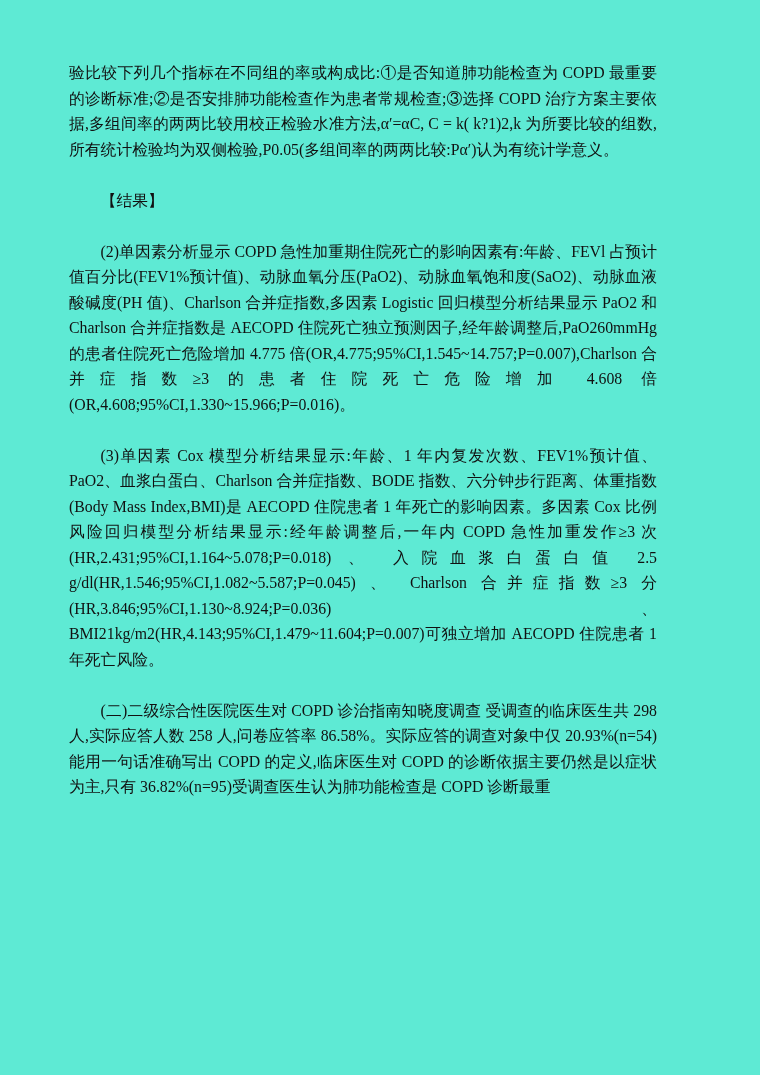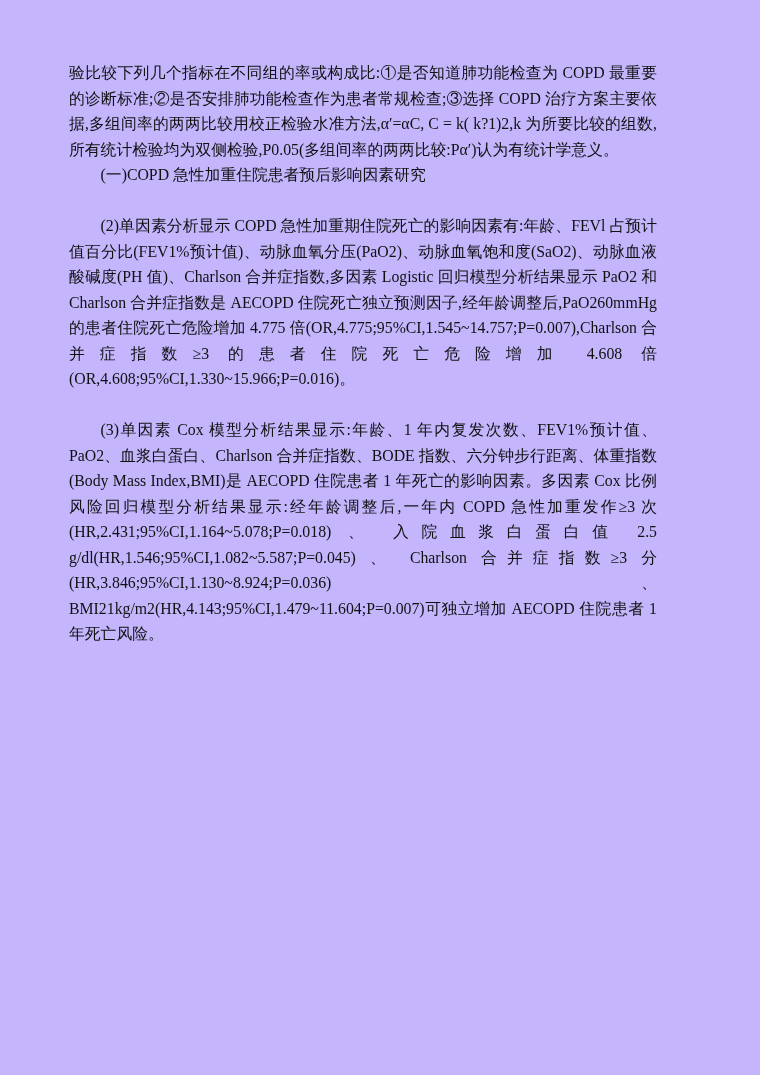--- a/index.html
+++ b/index.html
@@ -4,21 +4,21 @@
 <style>
   html, body {
     margin: 0;
     padding: 0;
     background: #ffffff;
   }
   .page {
     position: relative;
     width: 760px;
     height: 1075px;
-    background: #c4b5fd;
+    background: #5eead4;
     box-sizing: border-box;
     padding: 60px 103px 0 69px;
     overflow: hidden;
     font-family: "Liberation Serif", "DejaVu Serif", serif;
     font-size: 15.8px;
     line-height: 25.5px;
     color: #111111;
   }
   .para {
     margin: 0;
@@ -35,21 +35,22 @@
   .para.space-before {
     margin-top: 25.5px;
   }
 </style>
 </head>
 <body>
 
 <div class="page">
   <p class="para no-indent">验比较下列几个指标在不同组的率或构成比:①是否知道肺功能检查为 COPD 最重要的诊断标准;②是否安排肺功能检查作为患者常规检查;③选择 COPD 治疗方案主要依据,多组间率的两两比较用校正检验水准方法,α′=αC, C = k( k?1)2,k 为所要比较的组数,所有统计检验均为双侧检验,P0.05(多组间率的两两比较:Pα′)认为有统计学意义。</p>
 
+  <p class="para indent space-before">【结果】</p>
 
-  <p class="para indent">(一)COPD 急性加重住院患者预后影响因素研究</p>
 
 
   <p class="para indent space-before">(2)单因素分析显示 COPD 急性加重期住院死亡的影响因素有:年龄、FEVl 占预计值百分比(FEV1%预计值)、动脉血氧分压(PaO2)、动脉血氧饱和度(SaO2)、动脉血液酸碱度(PH 值)、Charlson 合并症指数,多因素 Logistic 回归模型分析结果显示 PaO2 和 Charlson 合并症指数是 AECOPD 住院死亡独立预测因子,经年龄调整后,PaO260mmHg 的患者住院死亡危险增加 4.775 倍(OR,4.775;95%CI,1.545~14.757;P=0.007),Charlson 合并症指数≥3 的患者住院死亡危险增加 4.608 倍(OR,4.608;95%CI,1.330~15.966;P=0.016)。</p>
 
   <p class="para indent space-before">(3)单因素 Cox 模型分析结果显示:年龄、1 年内复发次数、FEV1%预计值、PaO2、血浆白蛋白、Charlson 合并症指数、BODE 指数、六分钟步行距离、体重指数(Body Mass Index,BMI)是 AECOPD 住院患者 1 年死亡的影响因素。多因素 Cox 比例风险回归模型分析结果显示:经年龄调整后,一年内 COPD 急性加重发作≥3 次(HR,2.431;95%CI,1.164~5.078;P=0.018) 、 入院血浆白蛋白值 2.5 g/dl(HR,1.546;95%CI,1.082~5.587;P=0.045) 、 Charlson 合并症指数≥3 分(HR,3.846;95%CI,1.130~8.924;P=0.036) 、 BMI21kg/m2(HR,4.143;95%CI,1.479~11.604;P=0.007)可独立增加 AECOPD 住院患者 1 年死亡风险。</p>
 
+  <p class="para indent space-before">(二)二级综合性医院医生对 COPD 诊治指南知晓度调查  受调查的临床医生共 298 人,实际应答人数 258 人,问卷应答率 86.58%。实际应答的调查对象中仅 20.93%(n=54)能用一句话准确写出 COPD 的定义,临床医生对 COPD 的诊断依据主要仍然是以症状为主,只有 36.82%(n=95)受调查医生认为肺功能检查是 COPD 诊断最重</p>
 </div>
 
 </body></html>

